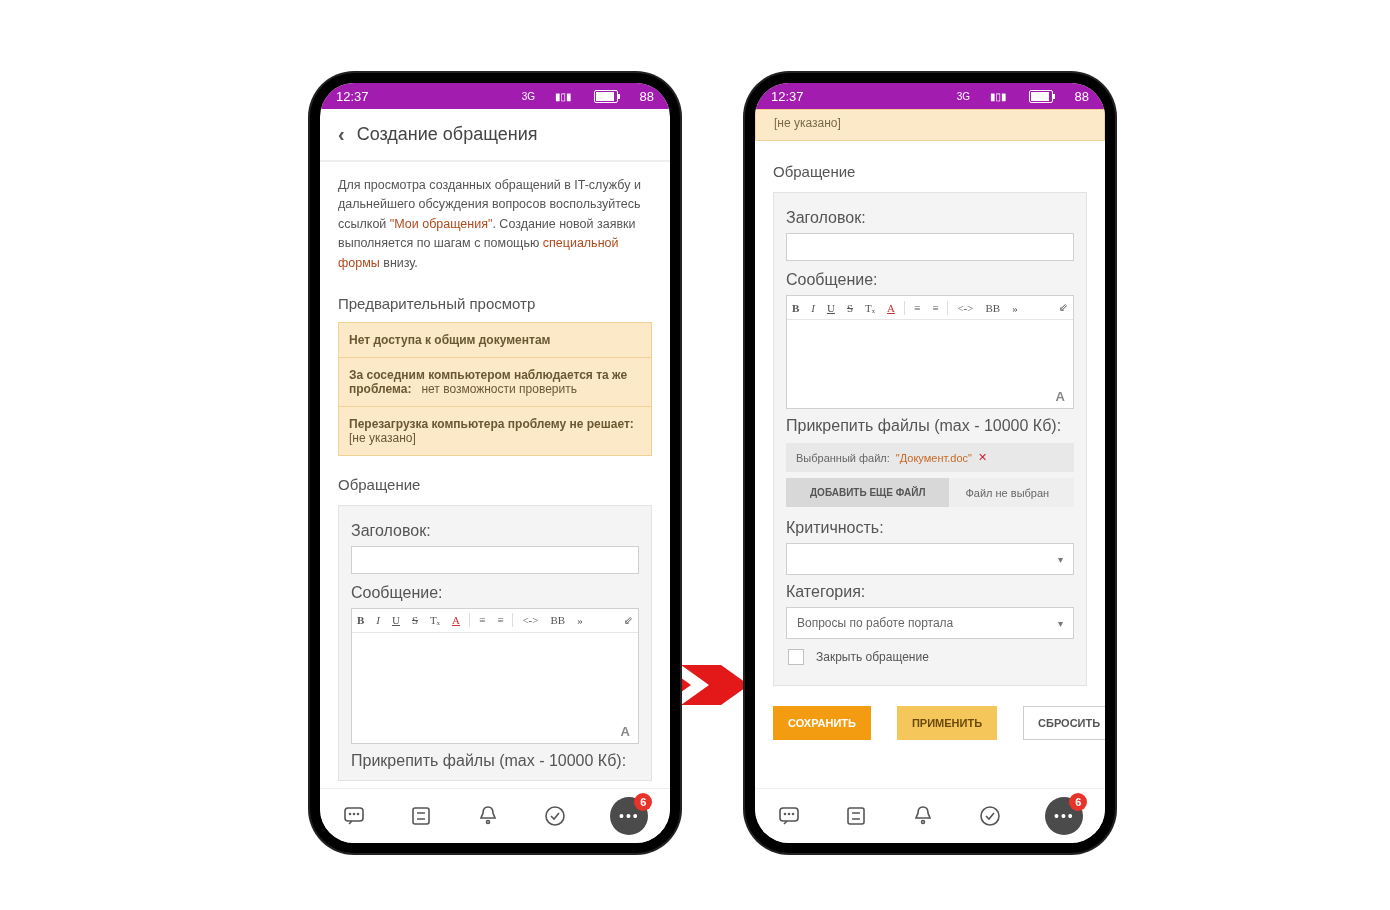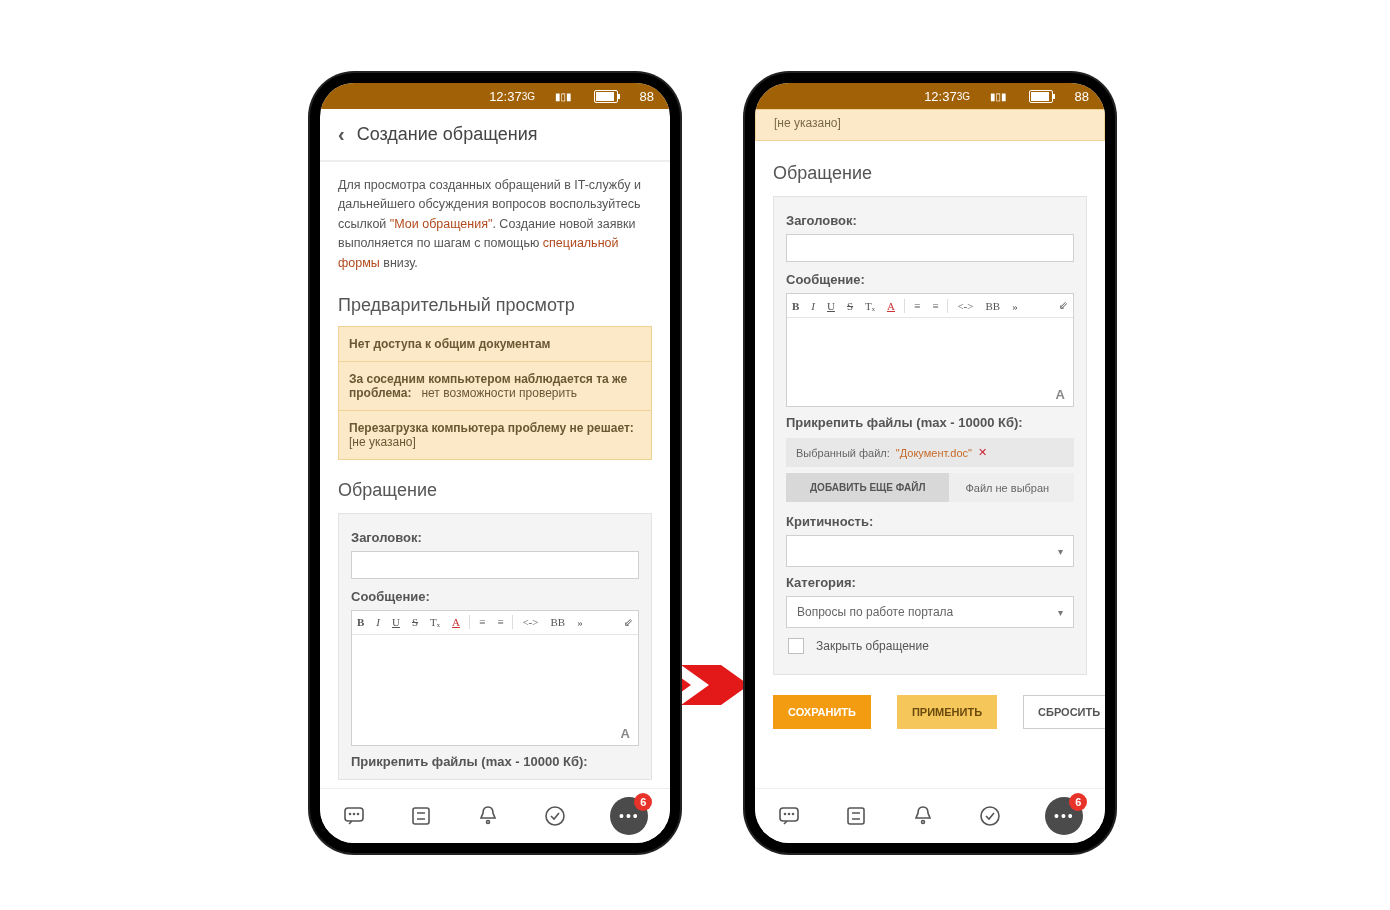--- a/index.html
+++ b/index.html
@@ -26,27 +26,27 @@
 .screen {
   width: 100%;
   height: 100%;
   background: #fff;
   border-radius: 34px;
   overflow: hidden;
   position: relative;
 }
 .statusbar {
   height: 26px;
-  background: #a16207;
+  background: #a21caf;
   color: #fff;
   font-size: 13px;
   display: flex;
   align-items: center;
   padding: 0 16px;
-  justify-content: flex-end;
+  justify-content: space-between;
 }
 .statusbar .right { display: flex; align-items: center; gap: 20px; }
 .sig { font-size: 10px; }
 .batt { display: inline-block; width: 22px; height: 11px; border: 1px solid #fff; border-radius: 2px; position: relative; margin: 0 2px; }
 .batt::after { content: ''; position: absolute; right: -3px; top: 3px; width: 2px; height: 5px; background: #fff; }
 .batt-fill { position: absolute; left: 1px; top: 1px; bottom: 1px; width: 85%; background: #fff; }
 .content {
   position: absolute;
   top: 26px;
   left: 0;
@@ -68,21 +68,21 @@
 .topbar-title { font-size: 18px; color: #444; font-weight: 500; }
 .intro {
   padding: 14px 18px;
   font-size: 12.5px;
   line-height: 1.55;
   color: #555;
 }
 .intro .lnk { color: #b14a1e; }
 .section-title {
   padding: 8px 18px 4px;
-  font-size: 18px;
+  font-size: 15px;
   color: #555;
 }
 .preview-box {
   margin: 6px 18px;
   background: #fce9c8;
   border: 1px solid #f0d296;
 }
 .preview-box .row {
   padding: 10px 10px;
   border-bottom: 1px solid #f0d296;
@@ -91,21 +91,21 @@
 }
 .preview-box .row:last-child { border-bottom: none; }
 .preview-box .row b { font-weight: bold; }
 .small-note { background: #fce9c8; border: 1px solid #f0d296; margin: 0; padding: 6px 18px 10px; font-size: 12px; color: #7a6947; }
 .form-area {
   margin: 8px 18px;
   background: #f4f4f4;
   border: 1px solid #e3e3e3;
   padding: 10px 12px;
 }
-.field-label { font-size: 13px; font-weight: bold; color: #555; margin-top: 6px; margin-bottom: 6px; }
+.field-label { font-size: 16px; font-weight: normal; color: #555; margin-top: 6px; margin-bottom: 6px; }
 .text-input {
   width: 100%;
   height: 28px;
   background: #fff;
   border: 1px solid #d0d0d0;
   box-sizing: border-box;
   margin-bottom: 10px;
 }
 .editor {
   background: #fff;

